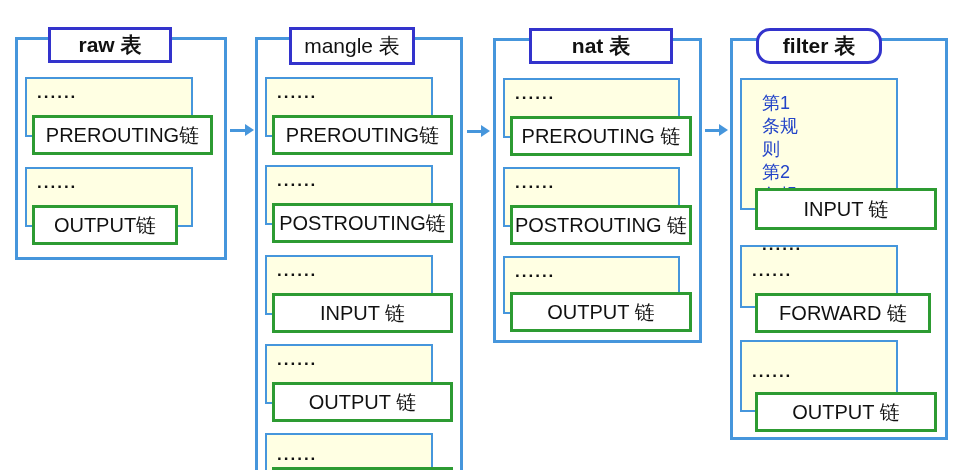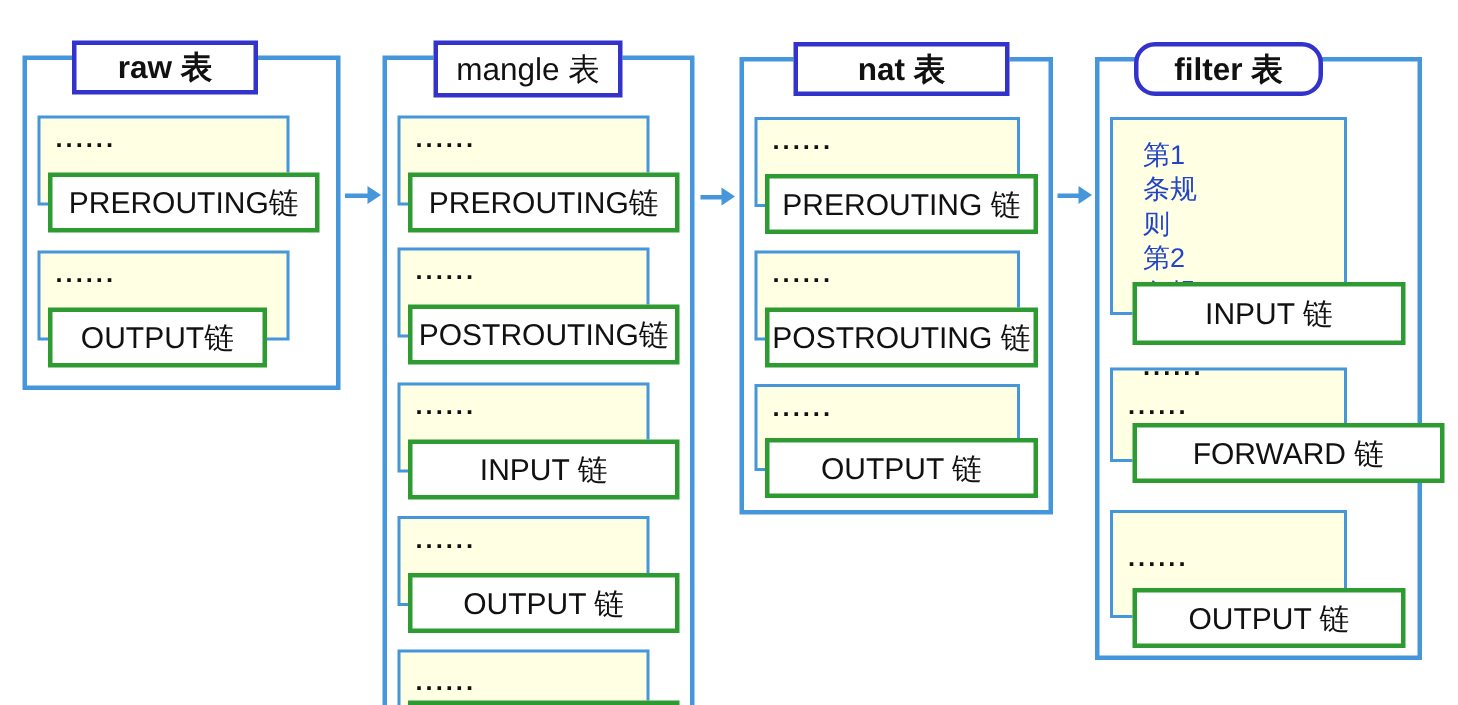--- a/index.html
+++ b/index.html
@@ -160,21 +160,21 @@
       <span class="rdots">......</span>
     </div>
     <div class="green" style="left:15px; top:110px; width:182px; height:42px;">
       <span>INPUT 链</span>
     </div>
   </div>
 
   <div class="slot" style="left:740px; top:245px;">
     <div class="yellow" style="left:0; top:0; width:158px; height:63px;"></div>
     <div class="dots" style="top:16px;">......</div>
-    <div class="green" style="left:15px; top:37px; width:208px; height:40px;">
+    <div class="green" style="left:15px; top:48px; width:176px; height:40px;">
       <span>FORWARD 链</span>
     </div>
   </div>
 
   <div class="slot" style="left:740px; top:340px;">
     <div class="yellow" style="left:0; top:0; width:158px; height:72px;"></div>
     <div class="dots" style="top:22px;">......</div>
     <div class="green" style="left:15px; top:52px; width:182px; height:40px;">
       <span>OUTPUT 链</span>
     </div>

